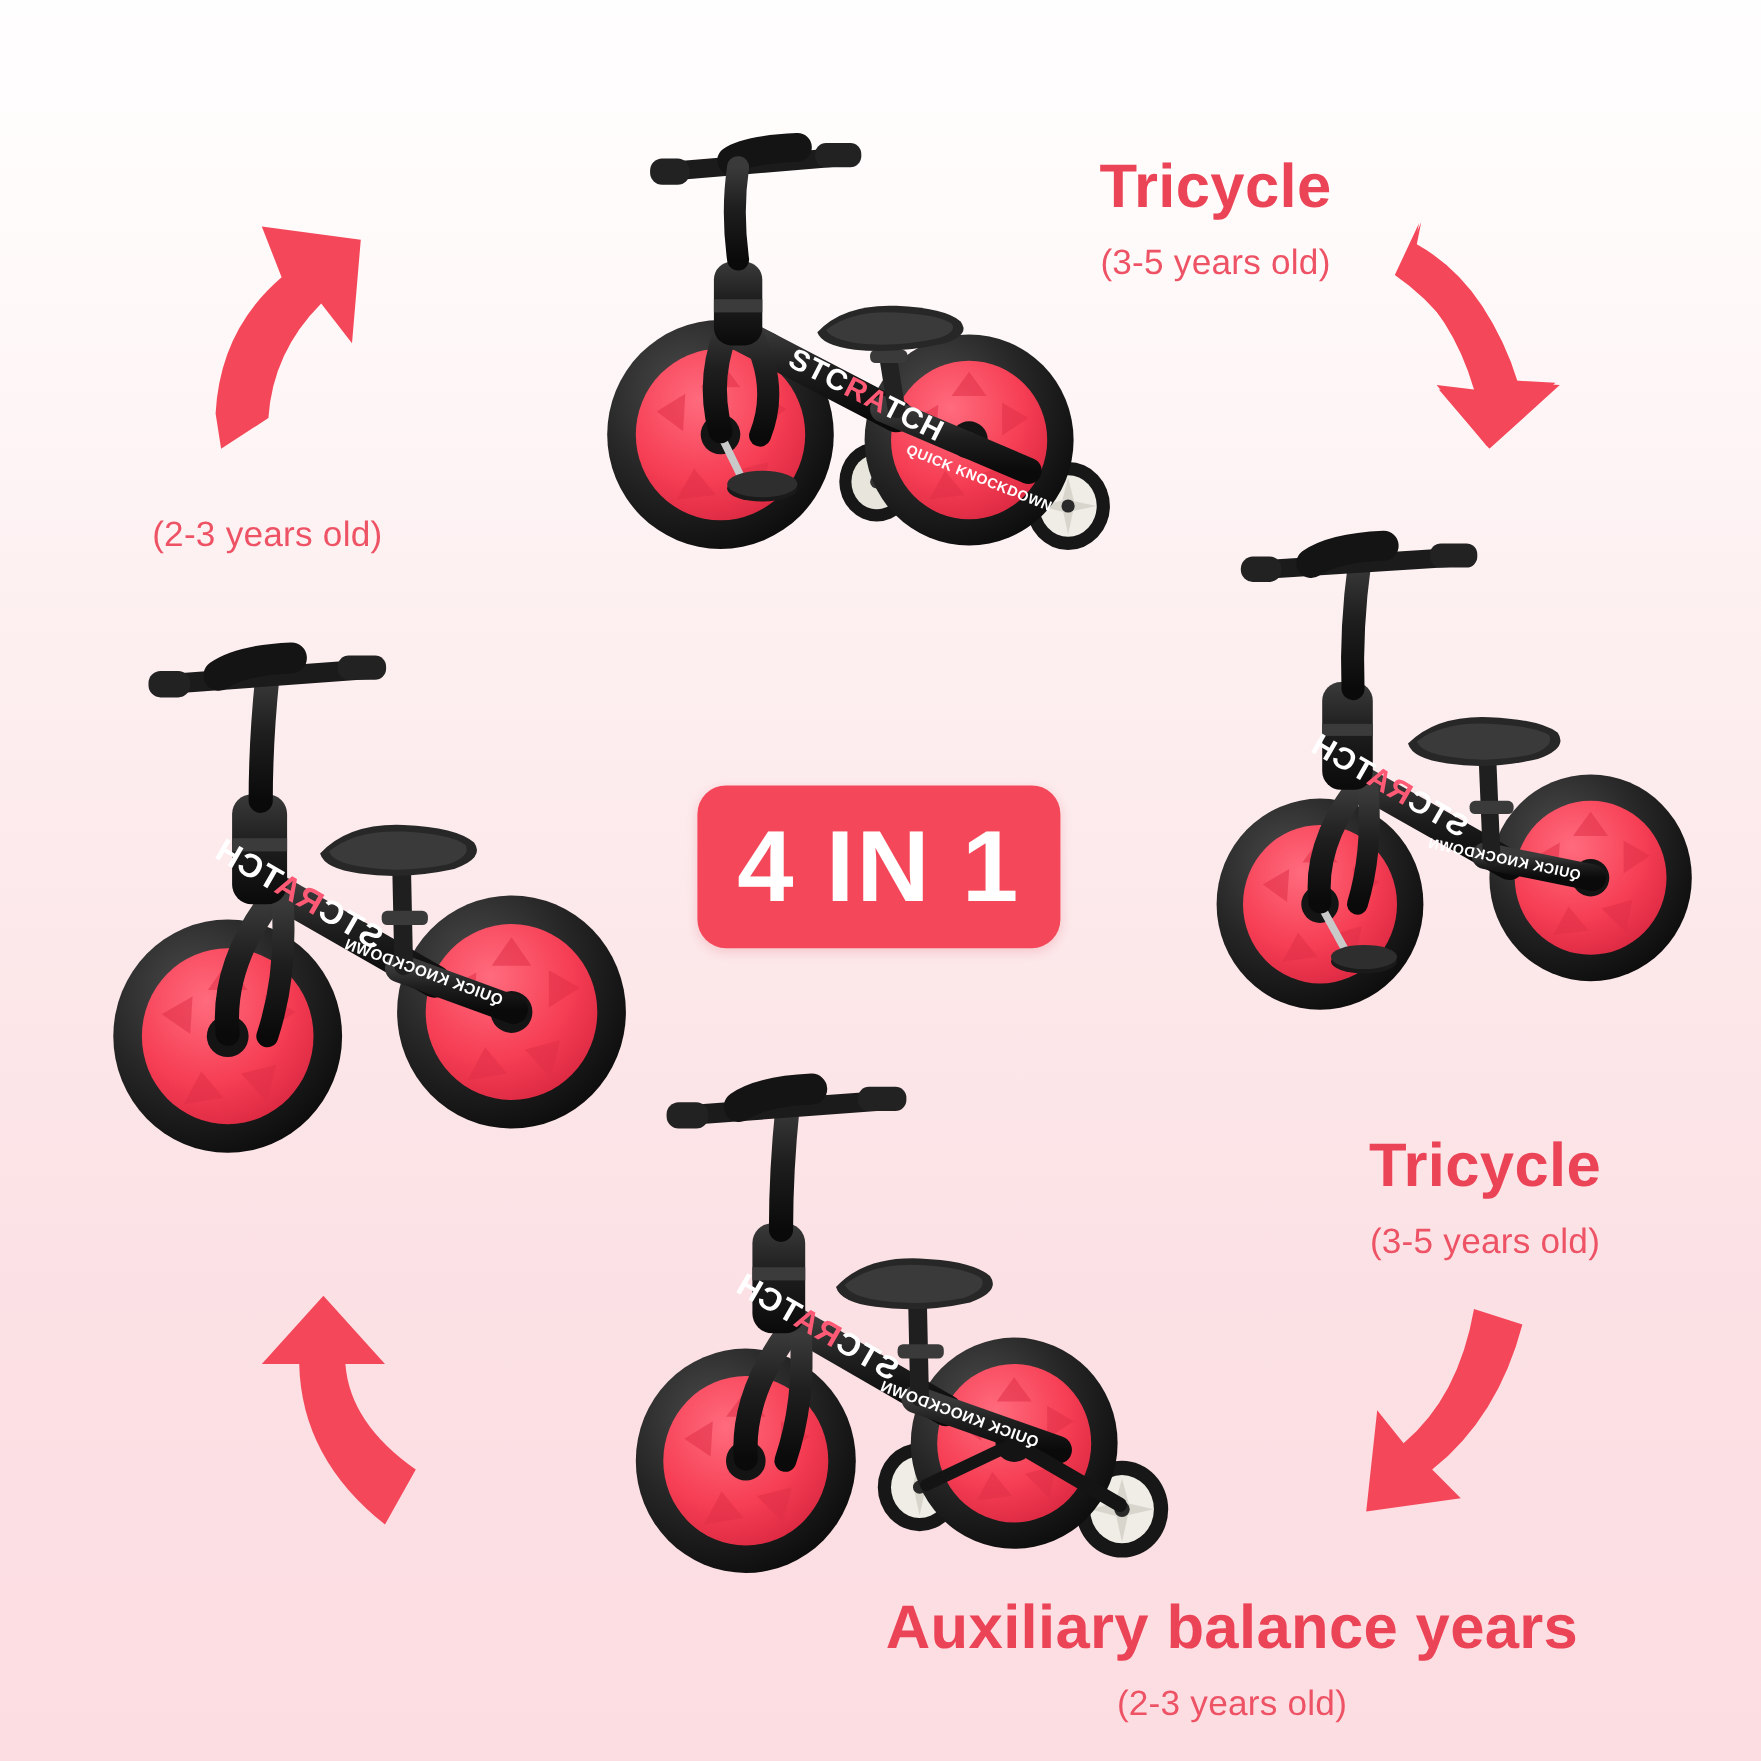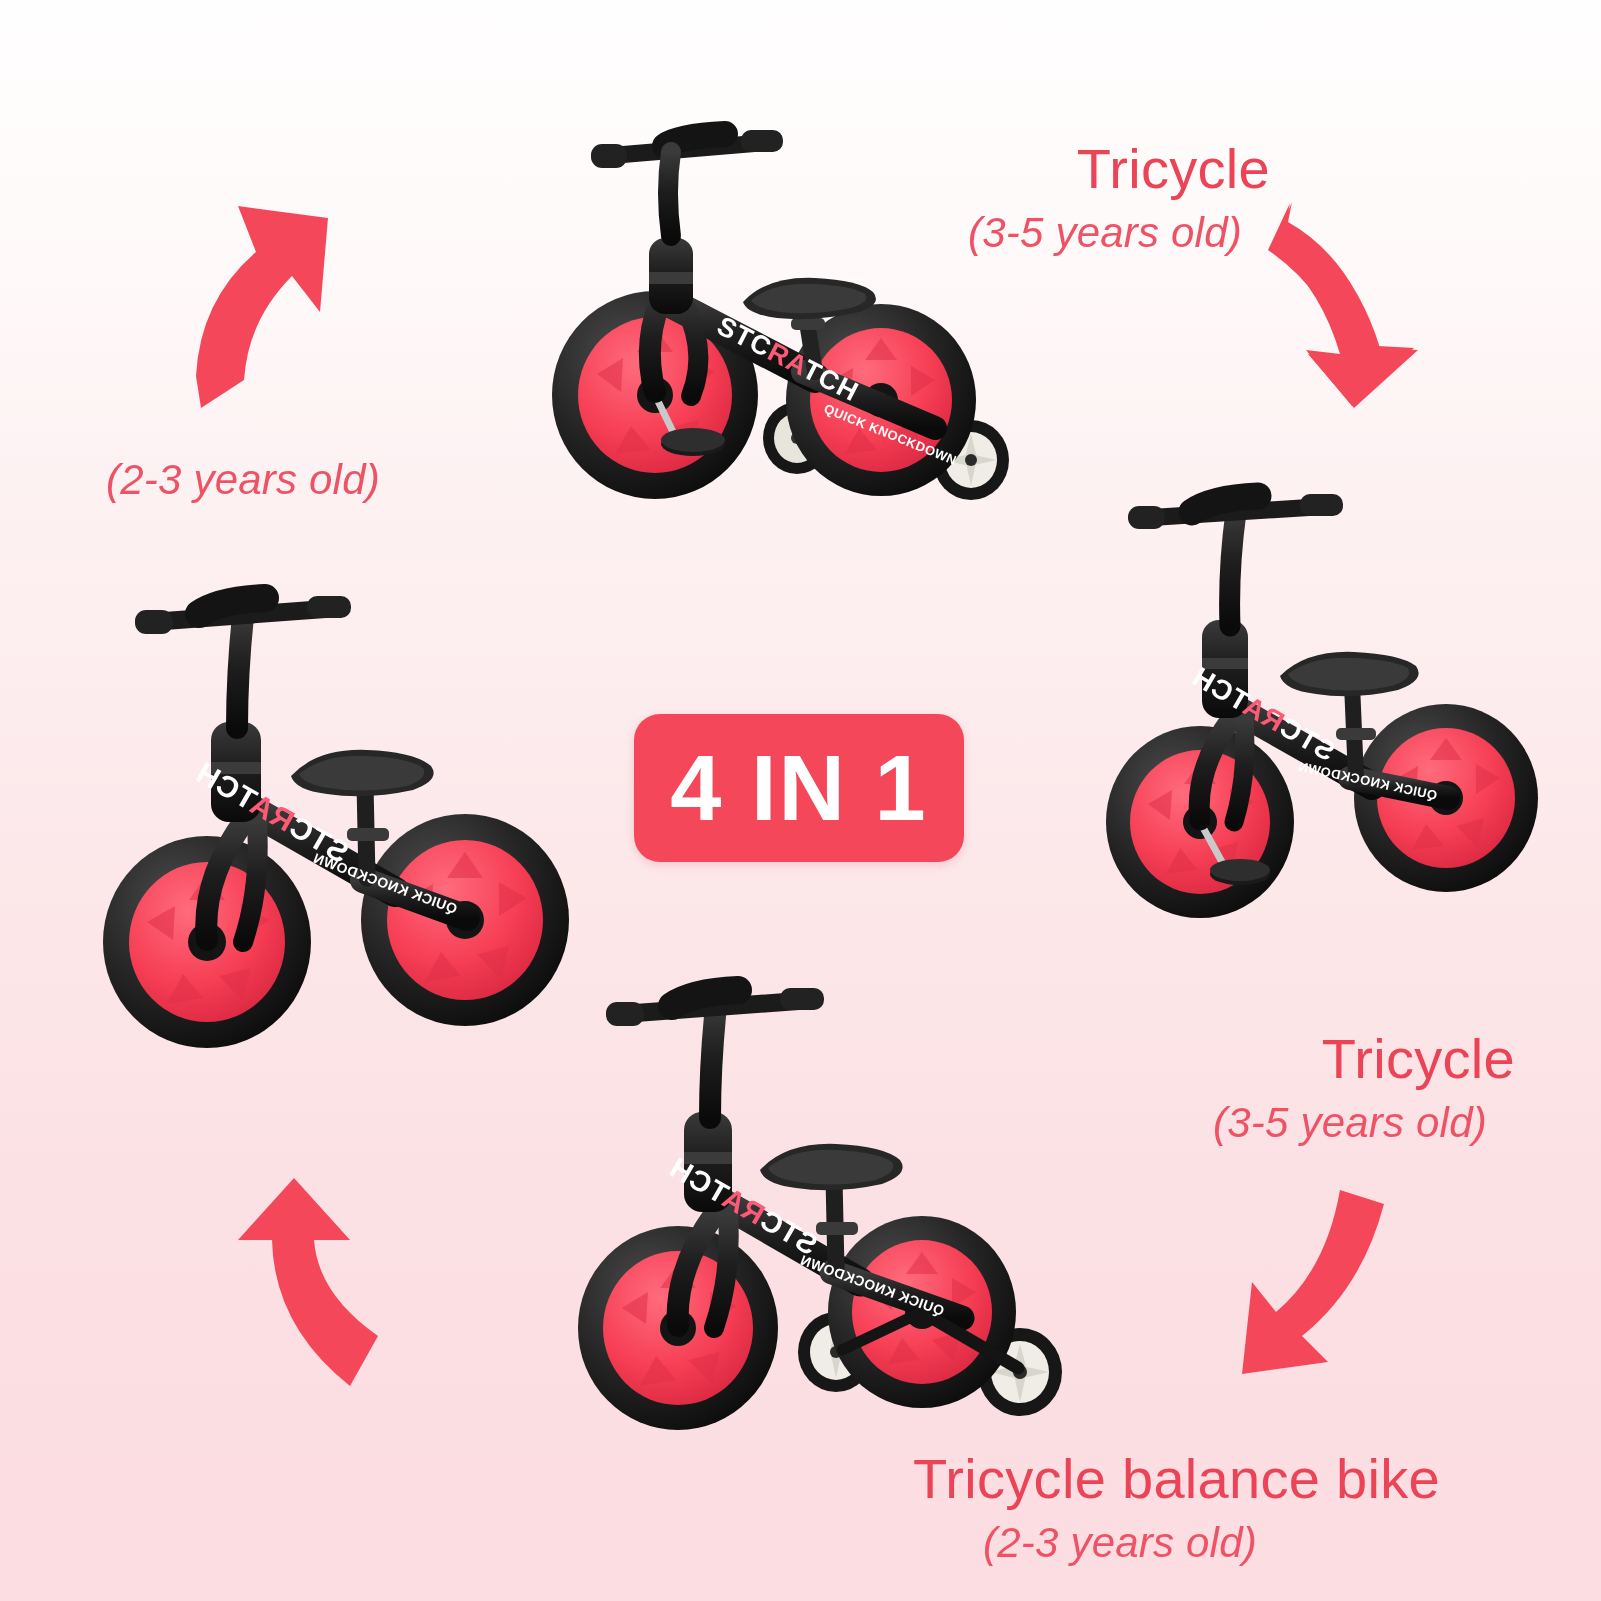--- a/index.html
+++ b/index.html
@@ -23,33 +23,31 @@
   
   .label-block {
     position: absolute;
     text-align: center;
     line-height: 1.12;
     user-select: none;
   }
   .label-title {
     font-size: 56px;
     color: #EC4457;
-    font-weight: 400;
+    font-weight: 700;
     white-space: nowrap;
     letter-spacing: 0.3px;
-    text-align: right;
   }
   .label-sub {
-    font-size: 42px;
+    font-size: 32px;
     color: #EE5365;
     font-weight: 400;
     white-space: nowrap;
-    margin-top: 8px;
+    margin-top: 20px;
     letter-spacing: 0.2px;
-    font-style: italic;
   }
 
   
   #badge {
     position: absolute;
     left: 634px;
     top: 714px;
     width: 330px;
     height: 148px;
     background: #F4485A;
@@ -118,21 +116,21 @@
   <div class="label-block" style="left:58px; top:448px; width:370px;">
     <div class="label-sub">(2-3 years old)</div>
   </div>
 
   <div class="label-block" style="left:1185px; top:1028px; width:330px;">
     <div class="label-title">Tricycle</div>
     <div class="label-sub">(3-5 years old)</div>
   </div>
 
   <div class="label-block" style="left:800px; top:1448px; width:640px;">
-    <div class="label-title">Tricycle balance bike</div>
+    <div class="label-title">Auxiliary balance years</div>
     <div class="label-sub">(2-3 years old)</div>
   </div>
 
   <div id="badge">
     <span id="badge-text">4 IN 1</span>
   </div>
 
   <div class="bike" style="left:515px; top:60px; width:520px; height:460px;">
     <svg viewBox="0 0 520 460" width="520" height="460">
       <defs>

